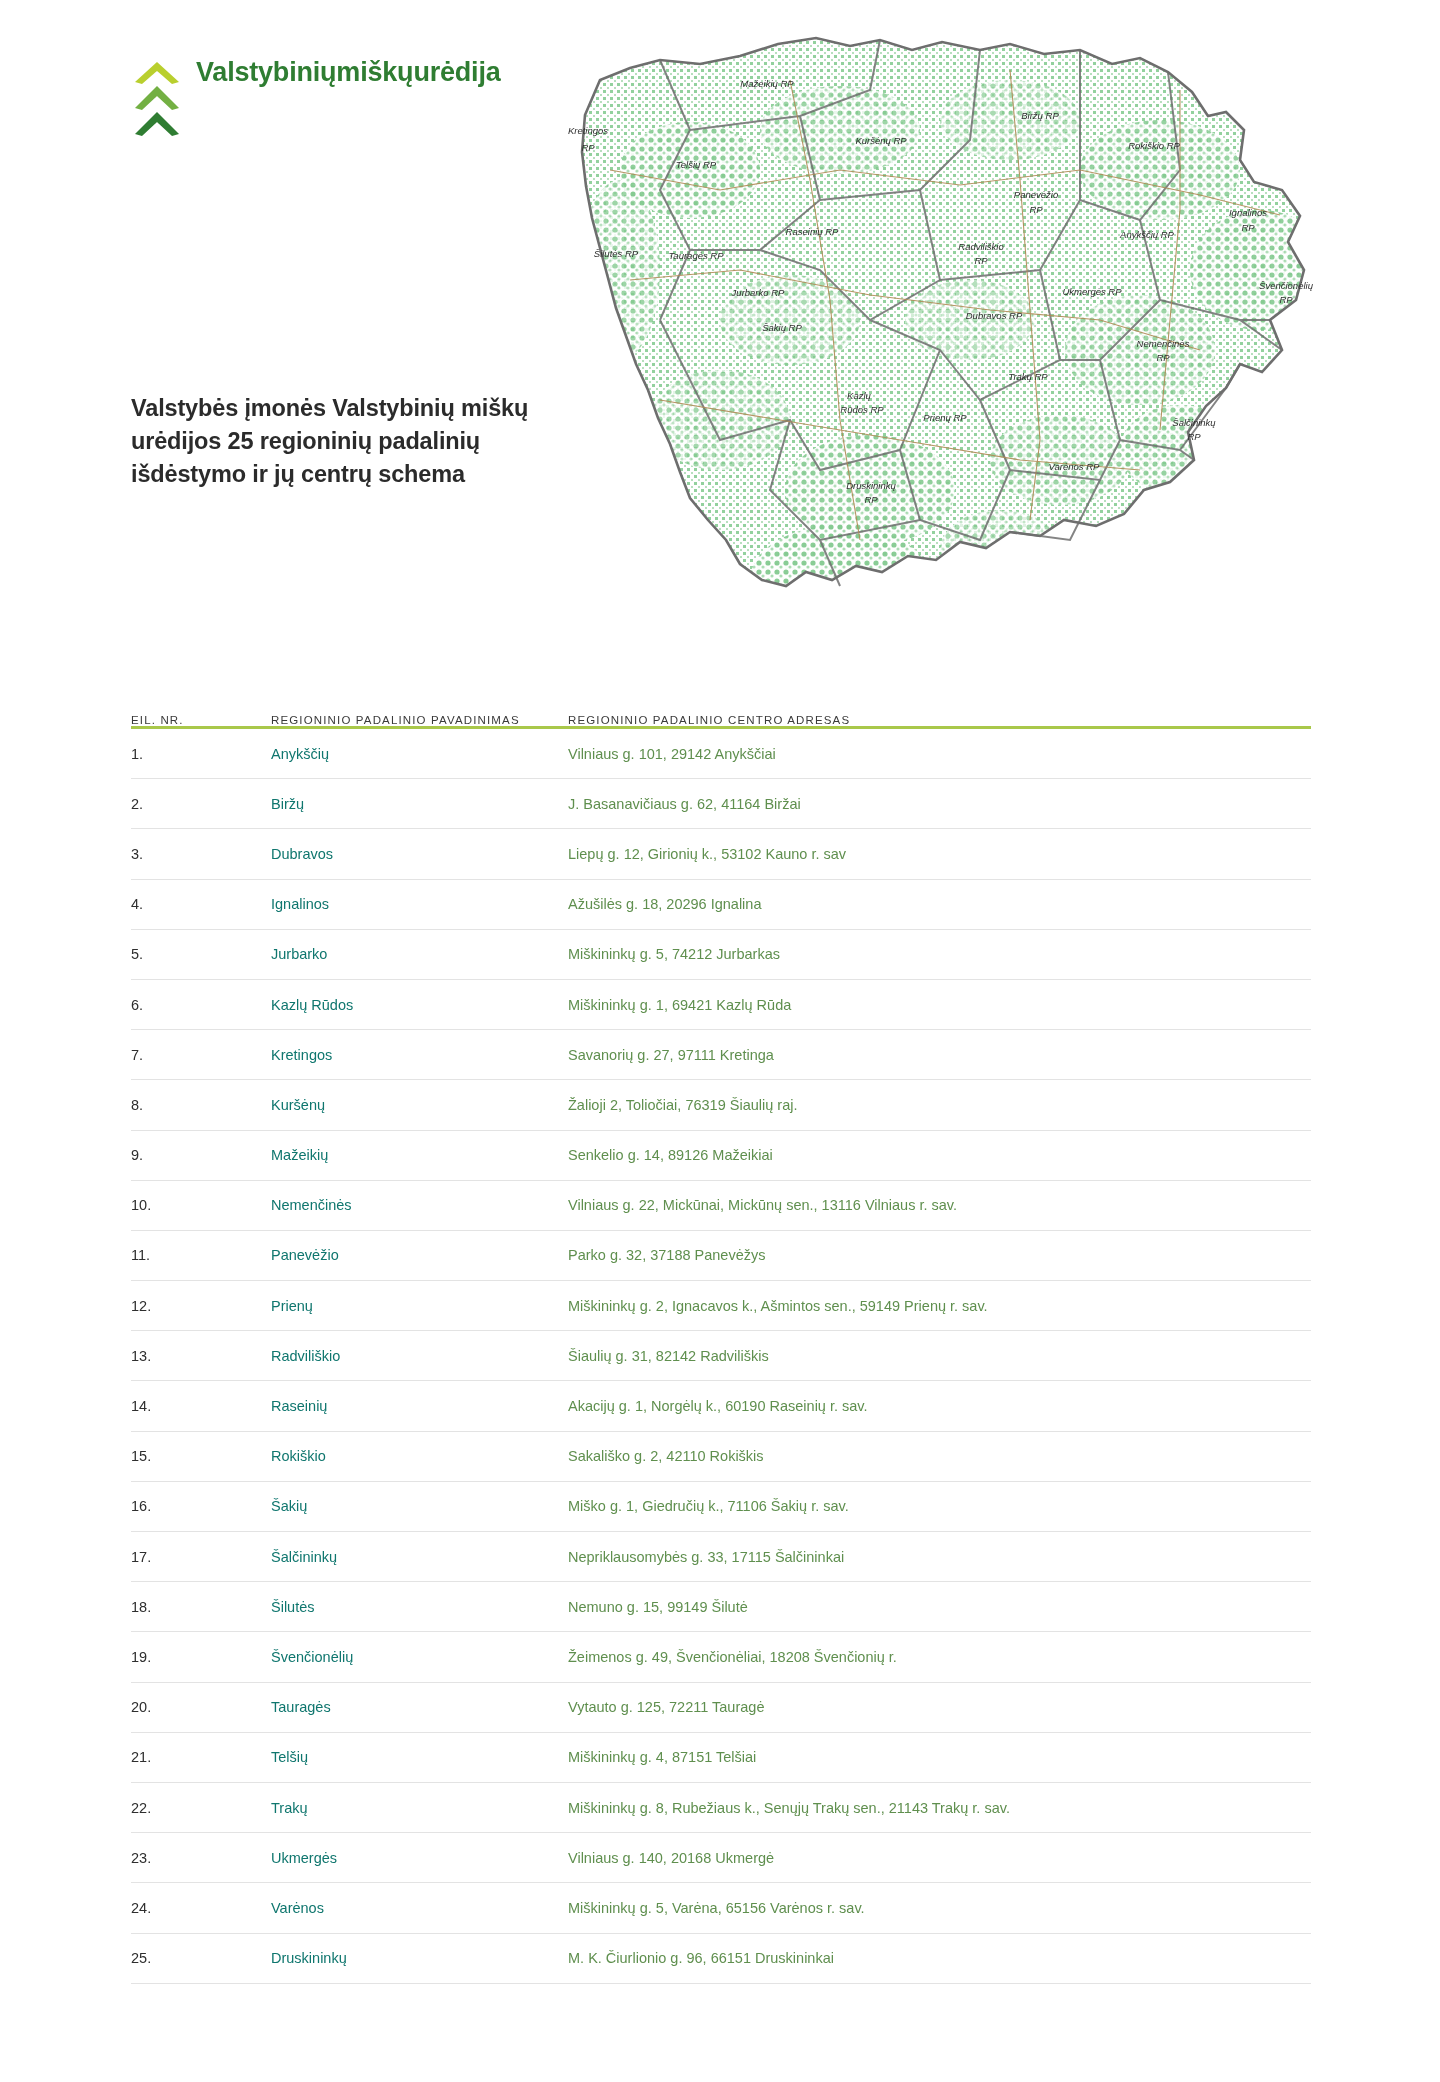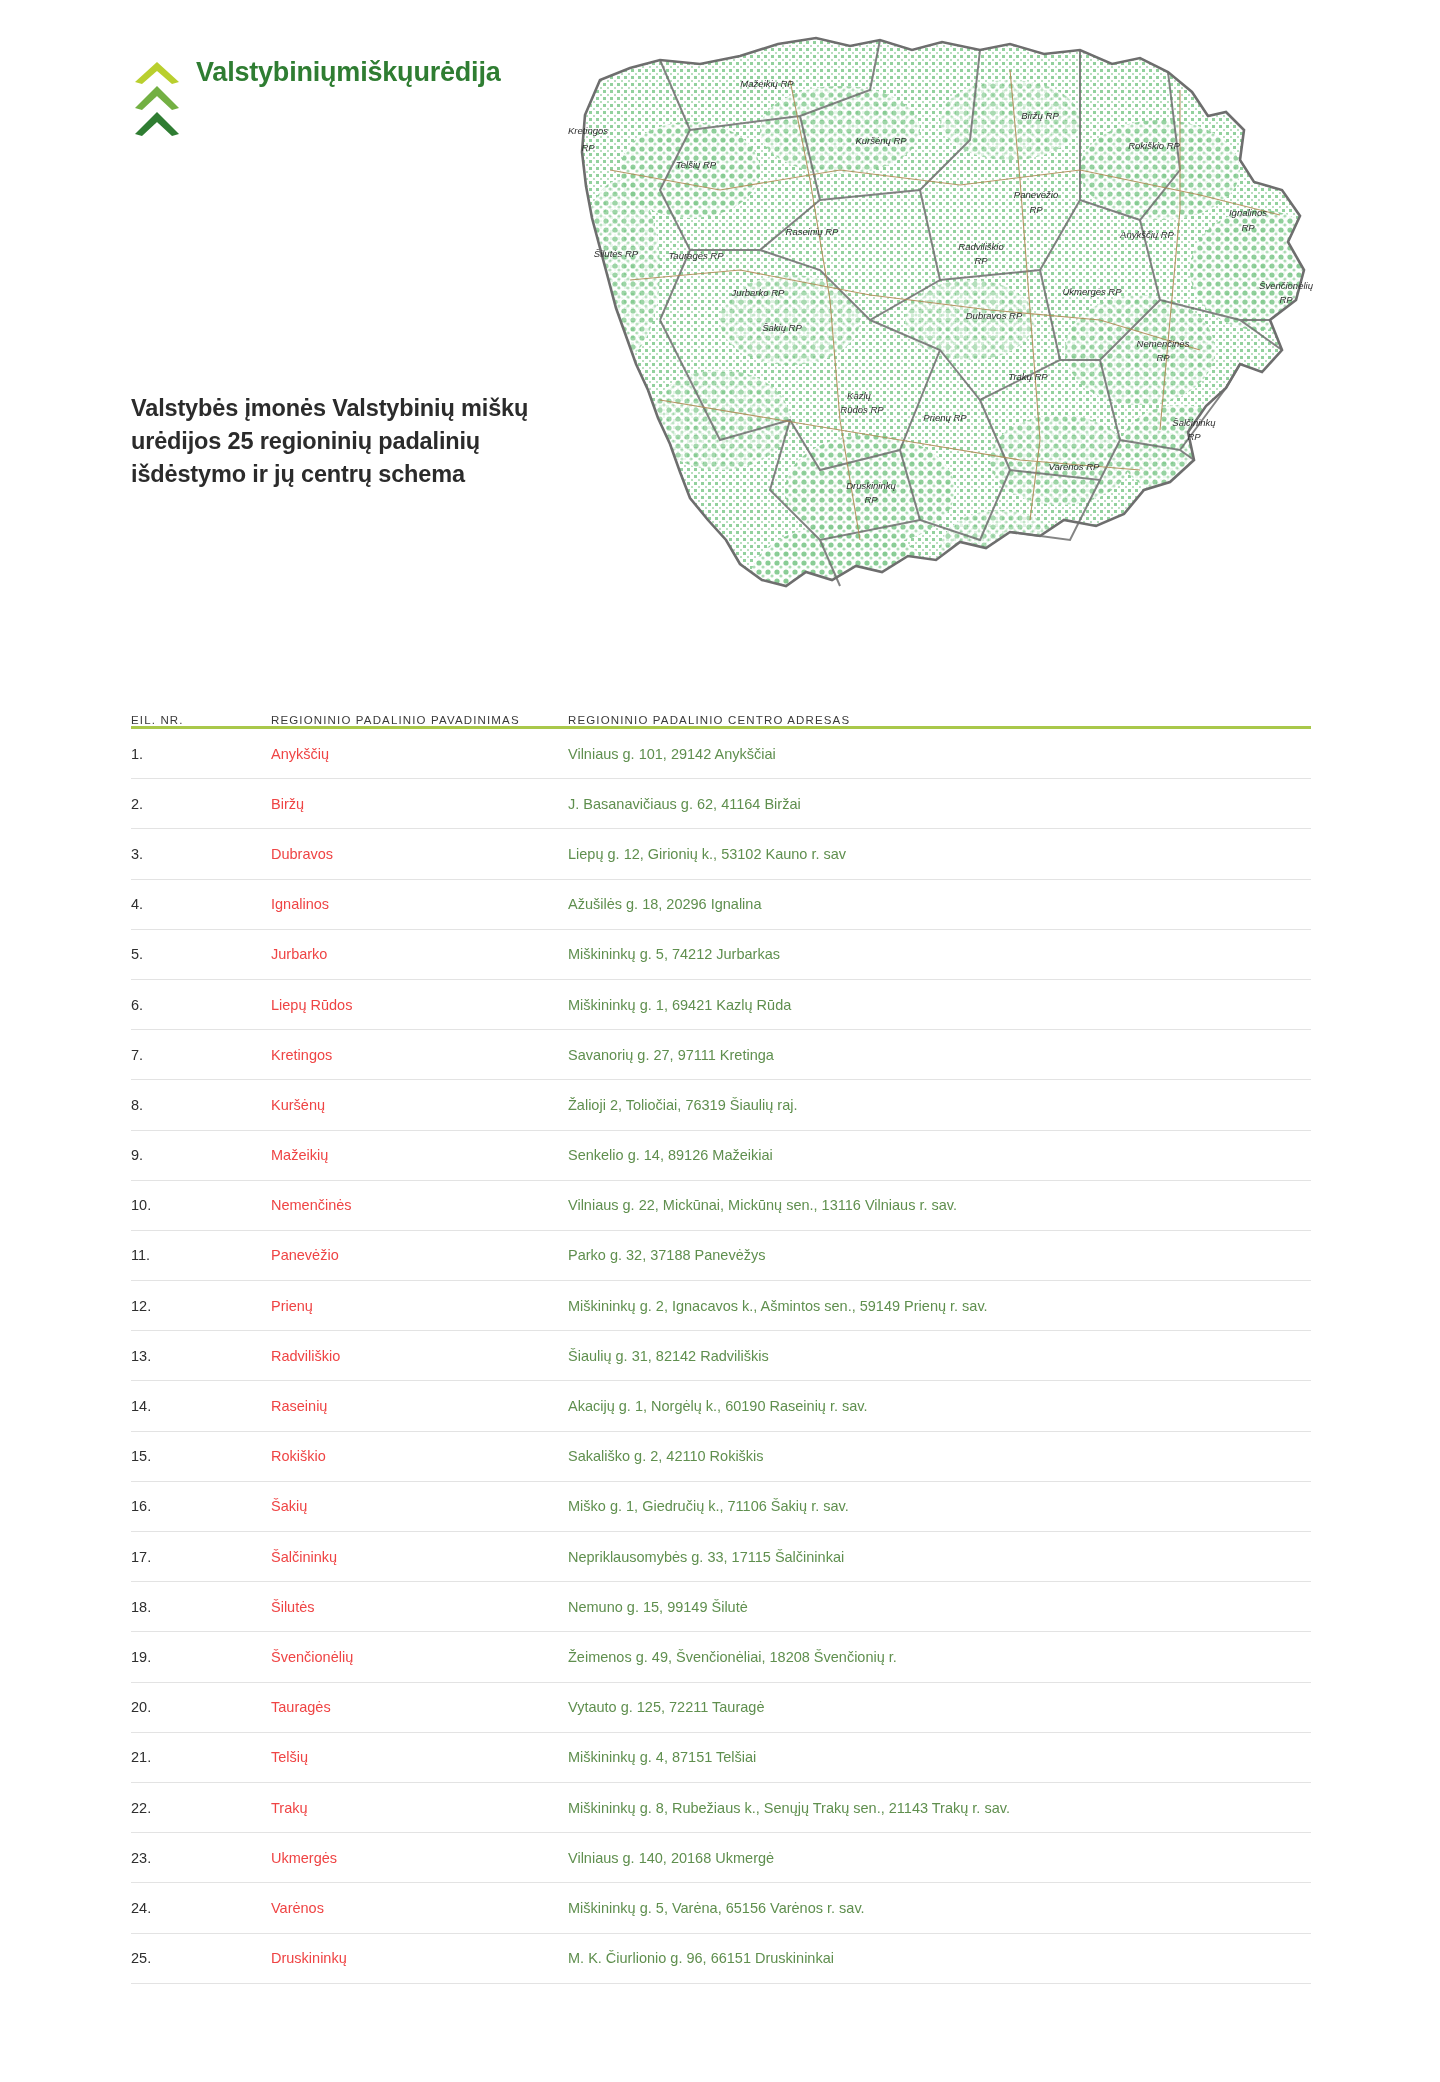--- a/index.html
+++ b/index.html
@@ -103,21 +103,21 @@
     width: 100%;
   }
   .t-row {
     display: flex;
     align-items: center;
     height: 50.2px;
     border-bottom: 1px solid #e3e3e3;
     font-size: 14.5px;
   }
   .c-num   { width: 140px; flex: none; color: #2e2e2e; }
-  .c-name  { width: 297px; flex: none; color: #ef4444; }
+  .c-name  { width: 297px; flex: none; color: #0f766e; }
   .c-addr  { flex: 1 1 auto; color: #5f8f4e; white-space: nowrap; }
   .t-head .c-num, .t-head .c-name, .t-head .c-addr { color: #3a3a3a; }
 </style>
 </head>
 <body>
 
 <div class="page">
 
   <div class="logo">
     <svg class="logo-mark" viewBox="0 0 48 75">
@@ -289,21 +289,21 @@
           <div class="c-name">Ignalinos</div>
           <div class="c-addr">Ažušilės g. 18, 20296 Ignalina</div>
         </div>
         <div class="t-row">
           <div class="c-num">5.</div>
           <div class="c-name">Jurbarko</div>
           <div class="c-addr">Miškininkų g. 5, 74212 Jurbarkas</div>
         </div>
         <div class="t-row">
           <div class="c-num">6.</div>
-          <div class="c-name">Liepų Rūdos</div>
+          <div class="c-name">Kazlų Rūdos</div>
           <div class="c-addr">Miškininkų g. 1, 69421 Kazlų Rūda</div>
         </div>
         <div class="t-row">
           <div class="c-num">7.</div>
           <div class="c-name">Kretingos</div>
           <div class="c-addr">Savanorių g. 27, 97111 Kretinga</div>
         </div>
         <div class="t-row">
           <div class="c-num">8.</div>
           <div class="c-name">Kuršėnų</div>

